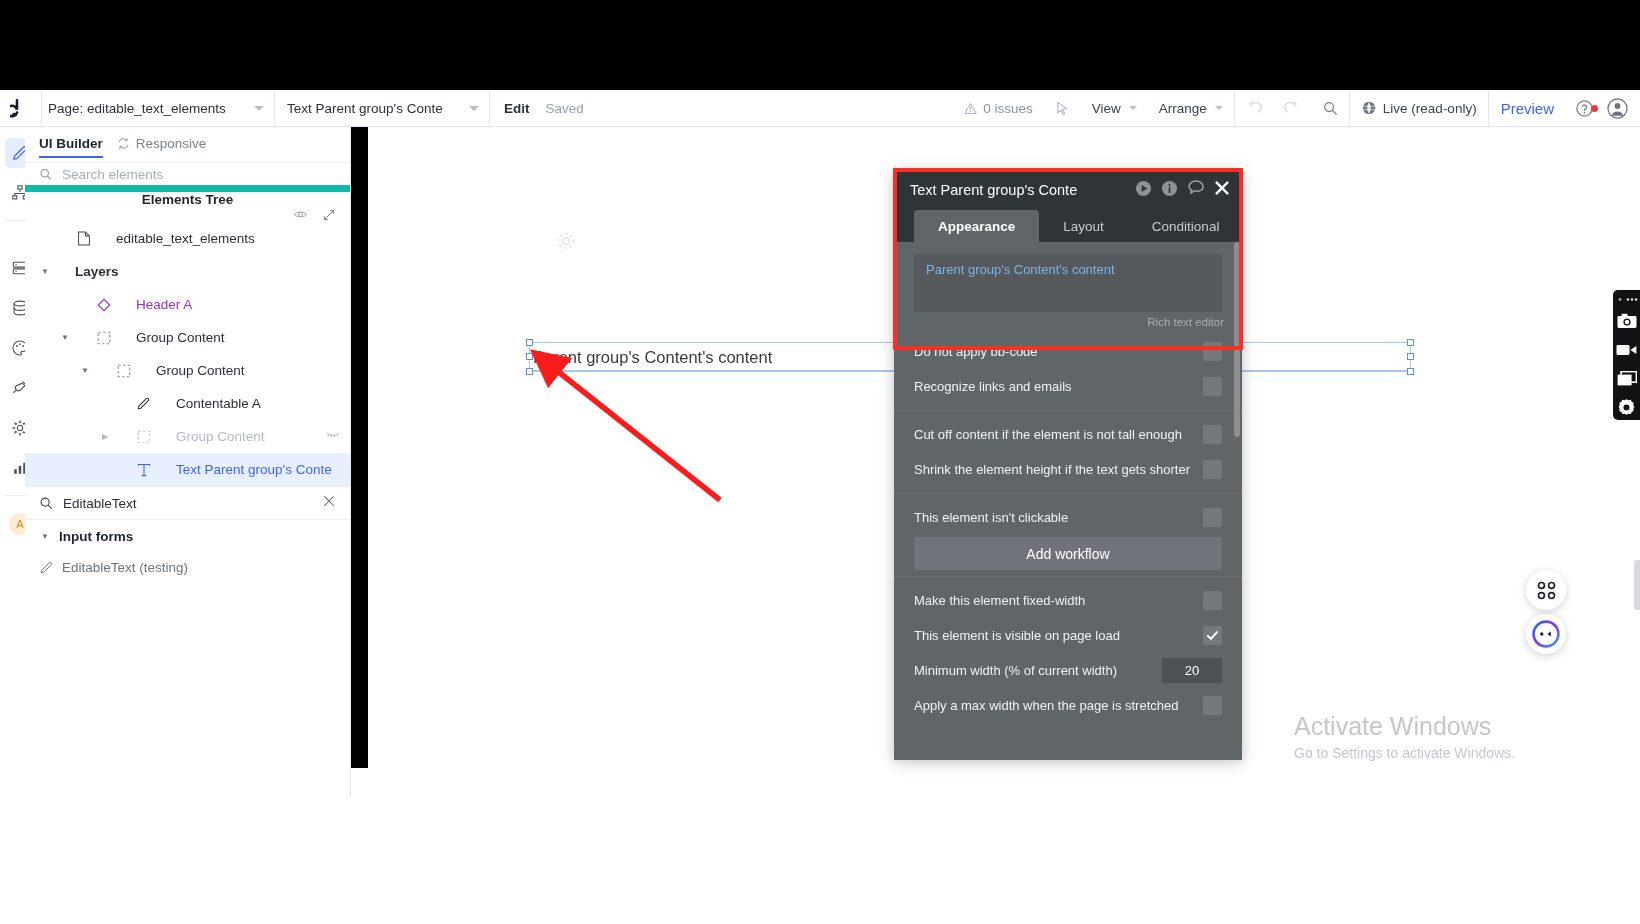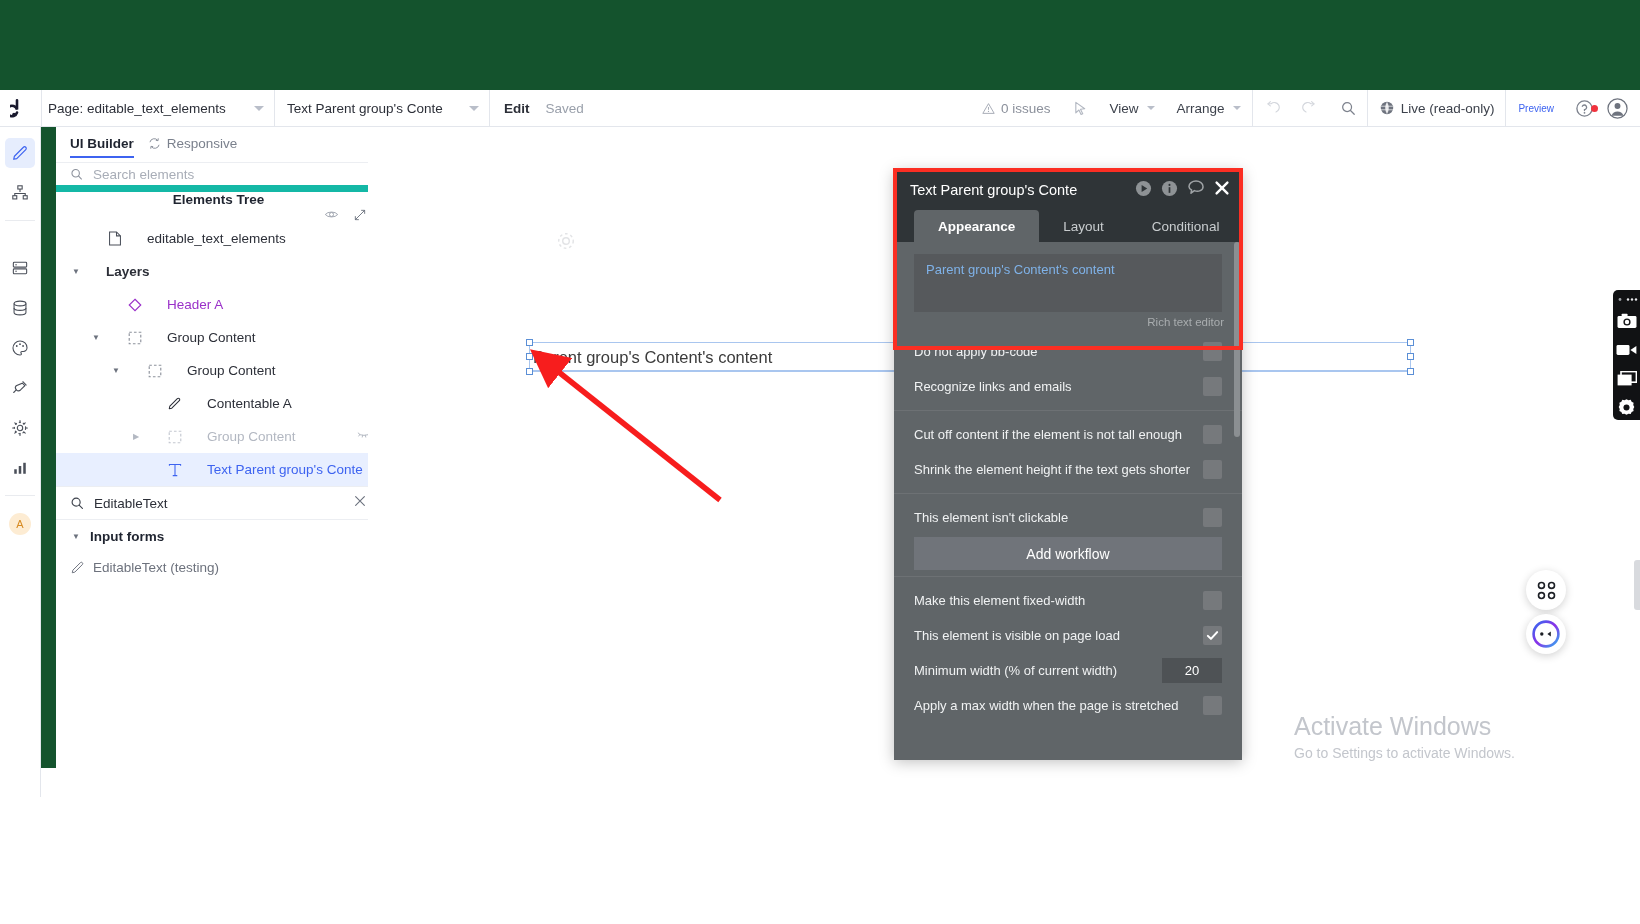--- a/index.html
+++ b/index.html
@@ -2,21 +2,21 @@
 <html><head>
 <meta charset="utf-8">
 <style>
   * { box-sizing: border-box; margin: 0; padding: 0; }
   html, body {
     width: 1640px; height: 924px;
     background: #ffffff;
     font-family: "Liberation Sans", sans-serif;
     overflow: hidden;
   }
-  #app { position: relative; width: 1640px; height: 768px; background:#14532d; }
+  #app { position: relative; width: 1640px; height: 768px; background:#000000; }
 
   
   .topbar {
     position: absolute; left: 0; top: 90px; width: 1640px; height: 37px;
     background: #ffffff; border-bottom: 1px solid #e3e6ec;
     display: flex; align-items: center;
   }
   .logo-cell {
     width: 41px; height: 37px; display: flex; align-items: center; justify-content: center;
     font-size: 21px; font-weight: 700; color: #1a1a2e; letter-spacing: -1px;
@@ -40,21 +40,21 @@
   .tb-spacer { flex: 1; }
   .tb-item {
     display: flex; align-items: center; gap: 6px; padding: 0 11px; height: 37px;
     font-size: 13.5px; color: #3d424c;
   }
   .tb-item.muted { color:#8b909b; }
   .tb-item .caret-sm {
     width:0;height:0;border-left:4px solid transparent;border-right:4px solid transparent;
     border-top:4px solid #b9bec9; margin-left:2px;
   }
-  .preview-link { color: #3d63f0; font-size: 10px; padding: 0 12px; }
+  .preview-link { color: #3d63f0; font-size: 15px; padding: 0 12px; }
   .help-badge { position: relative; padding: 0 9px; display:flex; align-items:center; }
   .help-dot { position:absolute; top: 6px; right: 5px; width:7px; height:7px; border-radius:50%; background:#f0333e; }
   .avatar-ic { padding: 0 12px 0 4px; display:flex; align-items:center; }
 
   
   .rail {
     position: absolute; left: 0; top: 127px; width: 41px; height: 670px;
     background: #ffffff; border-right: 1px solid #e3e6ec;
     display: flex; flex-direction: column; align-items: center; padding-top: 6px;
   }
@@ -66,21 +66,21 @@
   .rail-div { width: 30px; height:1px; background:#e9ebef; margin: 7px 0; }
   .rail-gap { height: 20px; }
   .rail-avatar {
     width: 22px; height: 22px; border-radius: 50%; background: #fdecd3;
     color: #d78a22; font-size: 11px; display:flex; align-items:center; justify-content:center;
     margin-top: 10px;
   }
 
   
   .sidebar {
-    position: absolute; left: 56px; top: 127px; width: 326px; height: 670px;
+    position: absolute; left: 25px; top: 127px; width: 326px; height: 670px;
     background: #ffffff; border-right: 1px solid #e3e6ec;
   }
   .sb-tabs { display:flex; align-items:center; gap: 14px; padding: 8px 14px 0 14px; height: 32px; }
   .sb-tab { font-size: 13.5px; color:#2c2f38; font-weight: 700; position: relative; padding-bottom: 7px; }
   .sb-tab.active { color:#1f2430; }
   .sb-tab.active::after {
     content:''; position:absolute; left:0; right:0; bottom:0; height:2px; background:#3d63f0;
   }
   .sb-tab.inactive { font-weight: 400; color:#7b818d; display:flex; align-items:center; gap:6px; }
   .sb-search {

